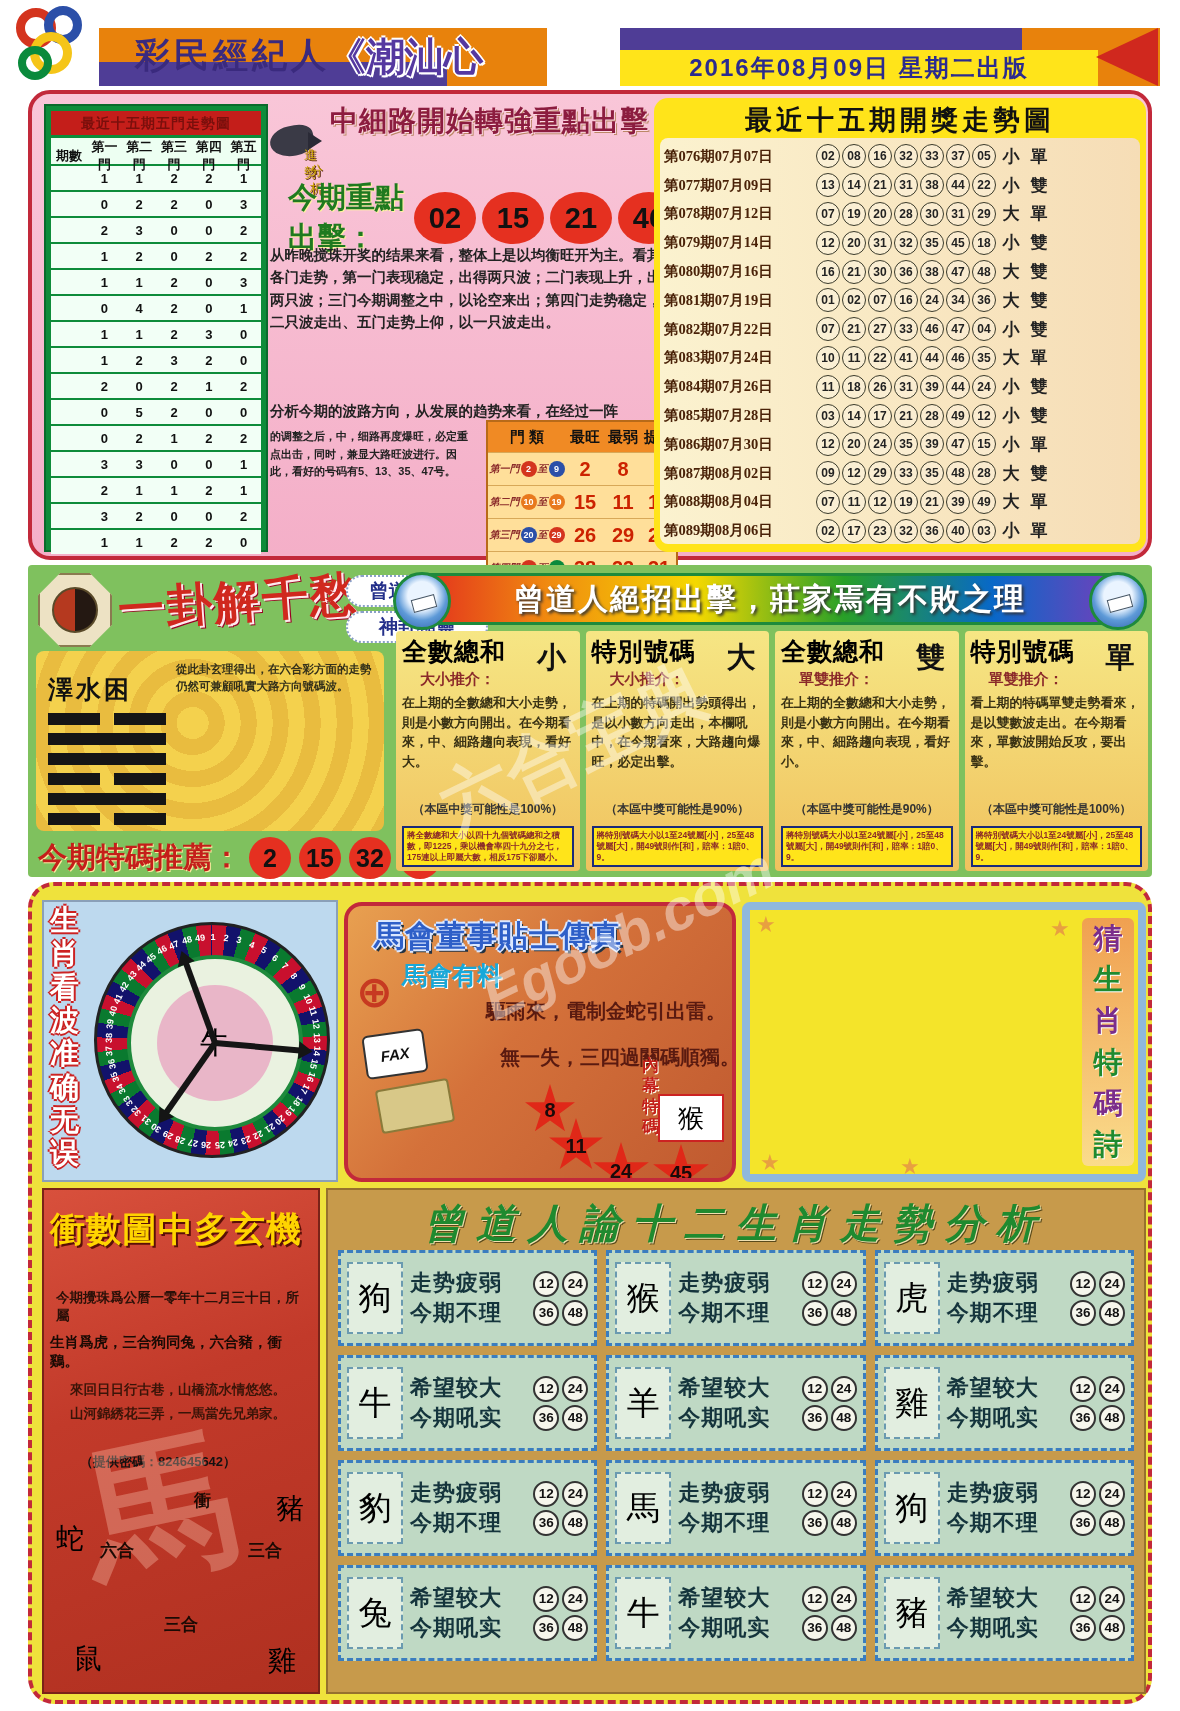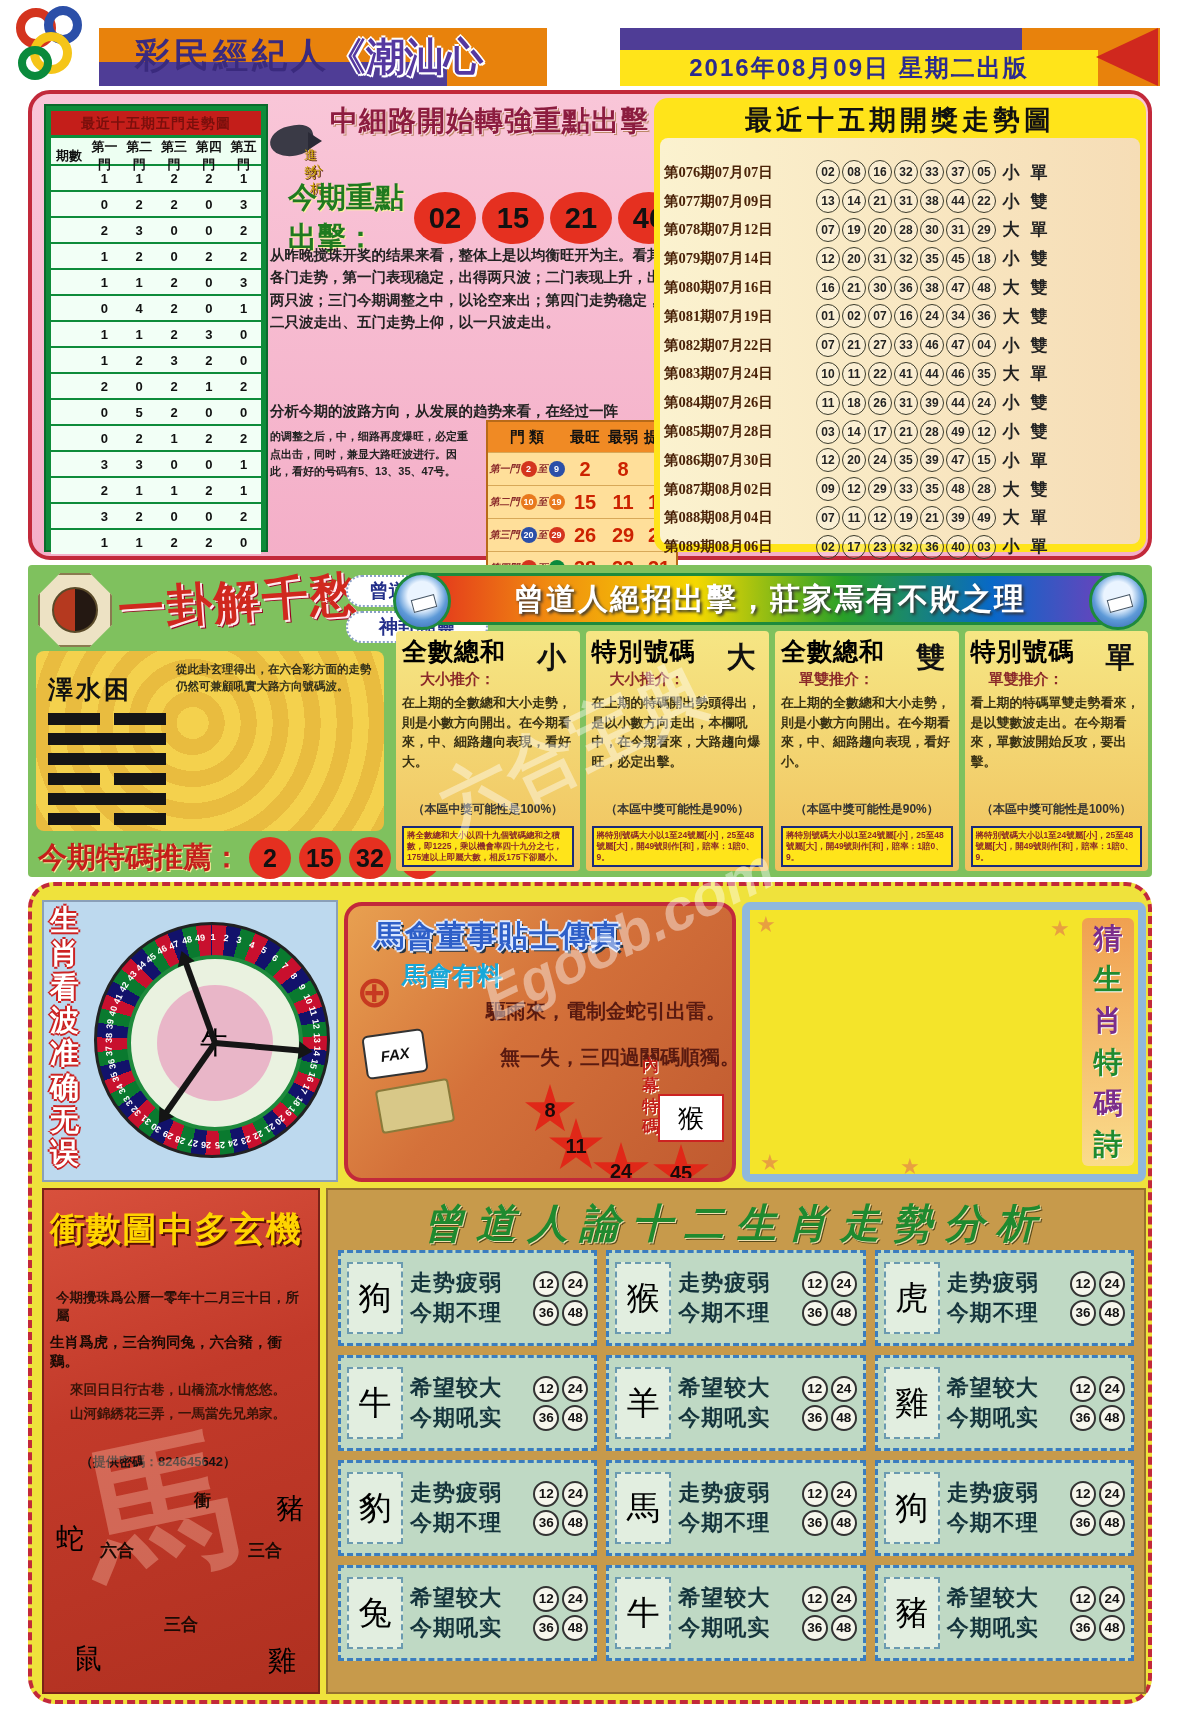--- a/index.html
+++ b/index.html
@@ -71,21 +71,21 @@
   .cat-val{font-size:20px;font-weight:bold;color:#CC2200;}
   #cat-body > .cat-row:nth-of-type(1) .b-lo{background:#D4341E}#cat-body > .cat-row:nth-of-type(1) .b-hi{background:#2B4FA8}
   #cat-body > .cat-row:nth-of-type(2) .b-lo,#cat-body > .cat-row:nth-of-type(2) .b-hi{background:#E8791E}
   #cat-body > .cat-row:nth-of-type(3) .b-lo{background:#2B4FA8}#cat-body > .cat-row:nth-of-type(3) .b-hi{background:#D4341E}
   #cat-body > .cat-row:nth-of-type(4) .b-lo{background:#D4341E}#cat-body > .cat-row:nth-of-type(4) .b-hi{background:#0A8A3C}
   #cat-body > .cat-row:nth-of-type(5) .b-lo{background:#D4341E}#cat-body > .cat-row:nth-of-type(5) .b-hi{background:#0A8A3C}
 
   
   #draw-panel{left:622px;top:4px;width:492px;height:454px;background:var(--accent-yellow);border-radius:14px;padding:4px 6px;}
   #draw-title{font-size:27px;font-weight:bold;color:#111;text-align:center;letter-spacing:4px;height:36px;line-height:36px;}
-  #draw-body{background:linear-gradient(90deg,#FBF2CF,#F6DDB6);border-radius:8px;height:406px;padding:20px 4px;}
+  #draw-body{background:linear-gradient(90deg,#FBF2CF,#F6DDB6);border-radius:8px;height:406px;padding:4px 4px;}
   .draw-row{display:flex;align-items:center;height:28.8px;}
   .draw-label{width:152px;font-size:14.5px;font-weight:bold;color:#4A2208;font-family:"Liberation Serif","DejaVu Serif",serif;}
   .draw-nums{display:flex;gap:2px;}
   .dnum{width:24px;height:24px;border:1.6px solid #3A3A2A;border-radius:50%;display:flex;align-items:center;
      justify-content:center;font-size:12px;font-weight:bold;color:#222;background:rgba(255,255,255,.25);}
   .draw-sz{width:30px;text-align:center;font-size:17px;font-weight:bold;color:#222;}
   .draw-pa{width:26px;text-align:center;font-size:17px;font-weight:bold;color:#222;}
 
   
   #band{left:28px;top:565px;width:1124px;height:312px;background:#7FC15E;border-radius:4px;}

